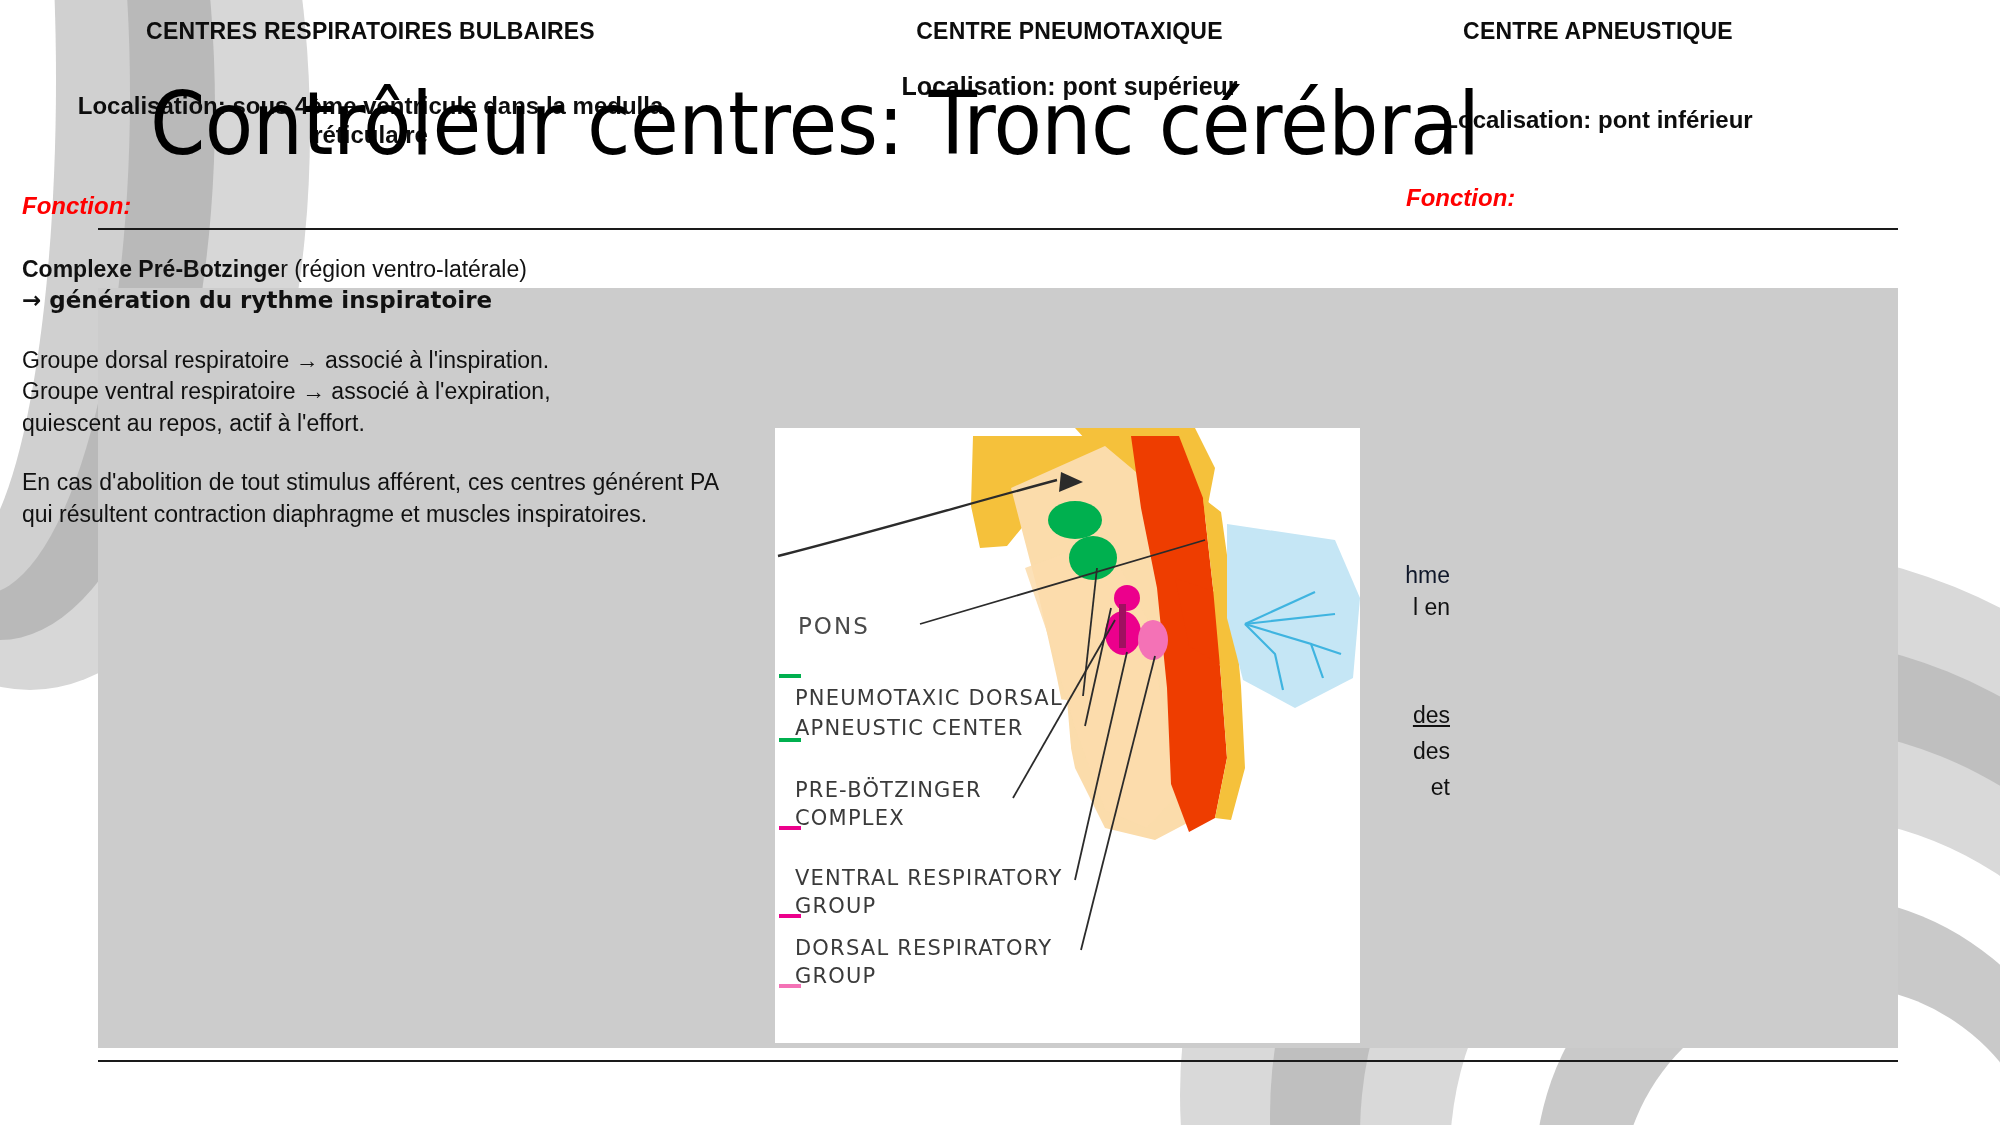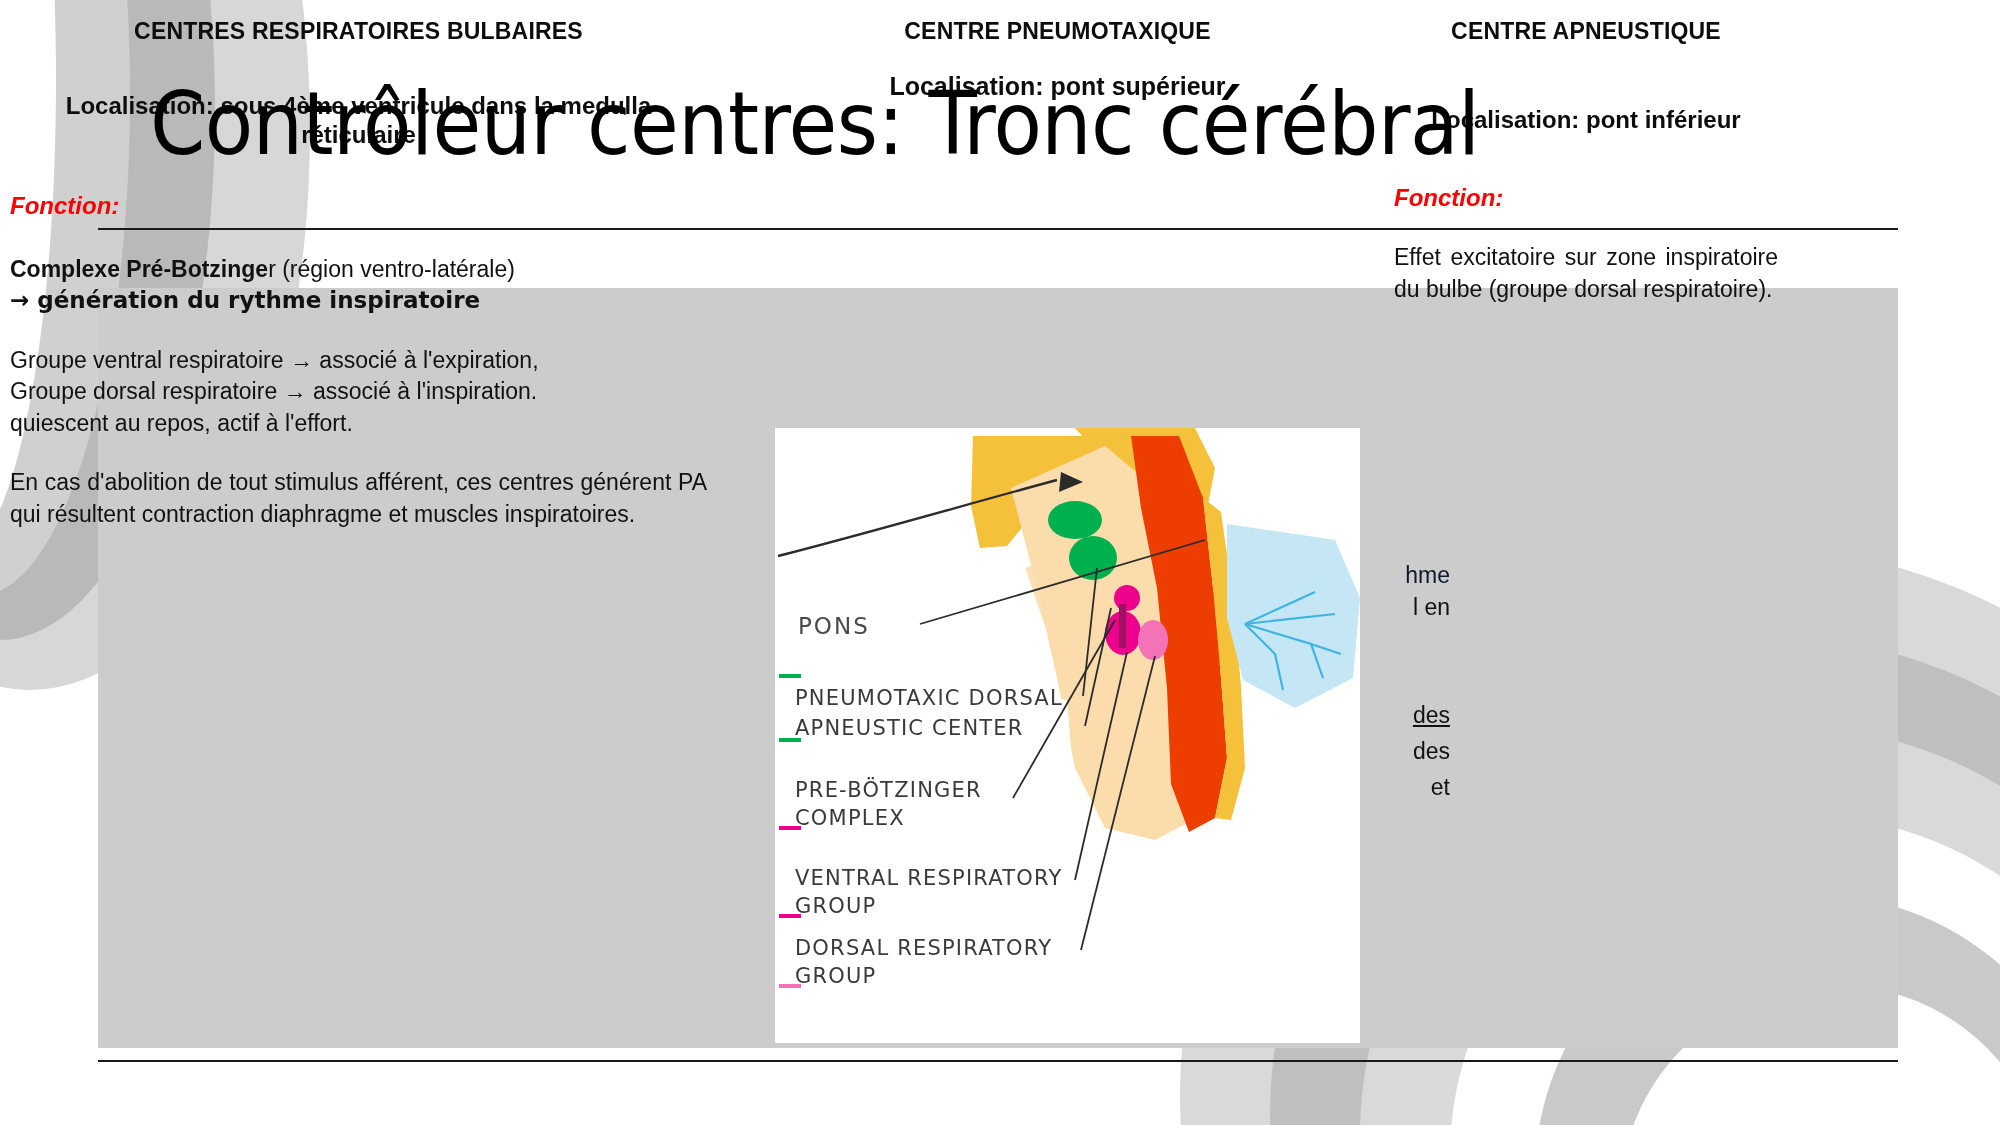--- a/index.html
+++ b/index.html
@@ -45,21 +45,21 @@
     position:absolute;left:98px;top:1060px;width:1800px;height:0;
     border-top:2px solid #1a1a1a;z-index:5;
   }
 
   
   .panel{
     position:absolute;left:98px;top:288px;width:1800px;height:760px;
     background:#cccccc;z-index:3;
   }
 
-  .cols{position:absolute;inset:0;display:flex;z-index:4;}
+  .cols{position:absolute;inset:0;display:flex;z-index:4;padding-left:12px;}
   .col{position:relative;box-sizing:border-box;}
   .col-1{width:735px;padding:18px 28px 0 10px;}
   .col-2{width:645px;padding:18px 14px 0 14px;}
   .col-3{width:420px;padding:18px 22px 0 14px;}
 
   .col-head{
     text-align:center;font-weight:bold;font-size:23px;color:#0d0d0d;
     letter-spacing:.2px;margin:0 0 46px 0;
   }
   .col-2 .col-head{margin-bottom:26px;}
@@ -139,37 +139,36 @@
     <div class="loc">Localisation: sous 4ème ventricule dans la medulla réticulaire</div>
     <div class="fonction">Fonction:</div>
 
     <div class="para tight">
       <b>Complexe Pré-Botzinge</b><span>r (région ventro-latérale)</span>
     </div>
     <div class="para">
       <b class="arrow">→ génération du rythme inspiratoire</b>
     </div>
 
+    <div class="para tight">Groupe dorsal respiratoire → associé à l'inspiration.</div>
     <div class="para tight">Groupe ventral respiratoire → associé à l'expiration,</div>
-    <div class="para tight">Groupe dorsal respiratoire → associé à l'inspiration.</div>
     <div class="para">quiescent au repos, actif à l'effort.</div>
 
     <div class="para just">En cas d'abolition de tout stimulus afférent, ces centres générent PA qui résultent contraction diaphragme et muscles inspiratoires.</div>
   </div>
 
   <div class="col col-2">
     <div class="col-head">CENTRE PNEUMOTAXIQUE</div>
     <div class="loc">Localisation: pont supérieur</div>
   </div>
 
   <div class="col col-3">
     <div class="col-head">CENTRE APNEUSTIQUE</div>
     <div class="loc">Localisation: pont inférieur</div>
     <div class="fonction">Fonction:</div>
-    <div class="para just">Effet excitatoire sur zone inspiratoire du bulbe (groupe dorsal respiratoire).</div>
   </div>
 </div>
 
 <div style="position:absolute;left:1340px;top:560px;width:110px;z-index:6;font-size:23px;line-height:1.37;color:#0f172a;text-align:right;">hme</div>
 <div style="position:absolute;left:1340px;top:592px;width:110px;z-index:6;font-size:23px;line-height:1.37;color:#111;text-align:right;">l en</div>
 <div style="position:absolute;left:1340px;top:700px;width:110px;z-index:6;font-size:23px;line-height:1.37;color:#111;text-align:right;text-decoration:underline;">des</div>
 <div style="position:absolute;left:1340px;top:736px;width:110px;z-index:6;font-size:23px;line-height:1.37;color:#111;text-align:right;">des</div>
 <div style="position:absolute;left:1340px;top:772px;width:110px;z-index:6;font-size:23px;line-height:1.37;color:#111;text-align:right;">et</div>
 
 <div class="figure">

